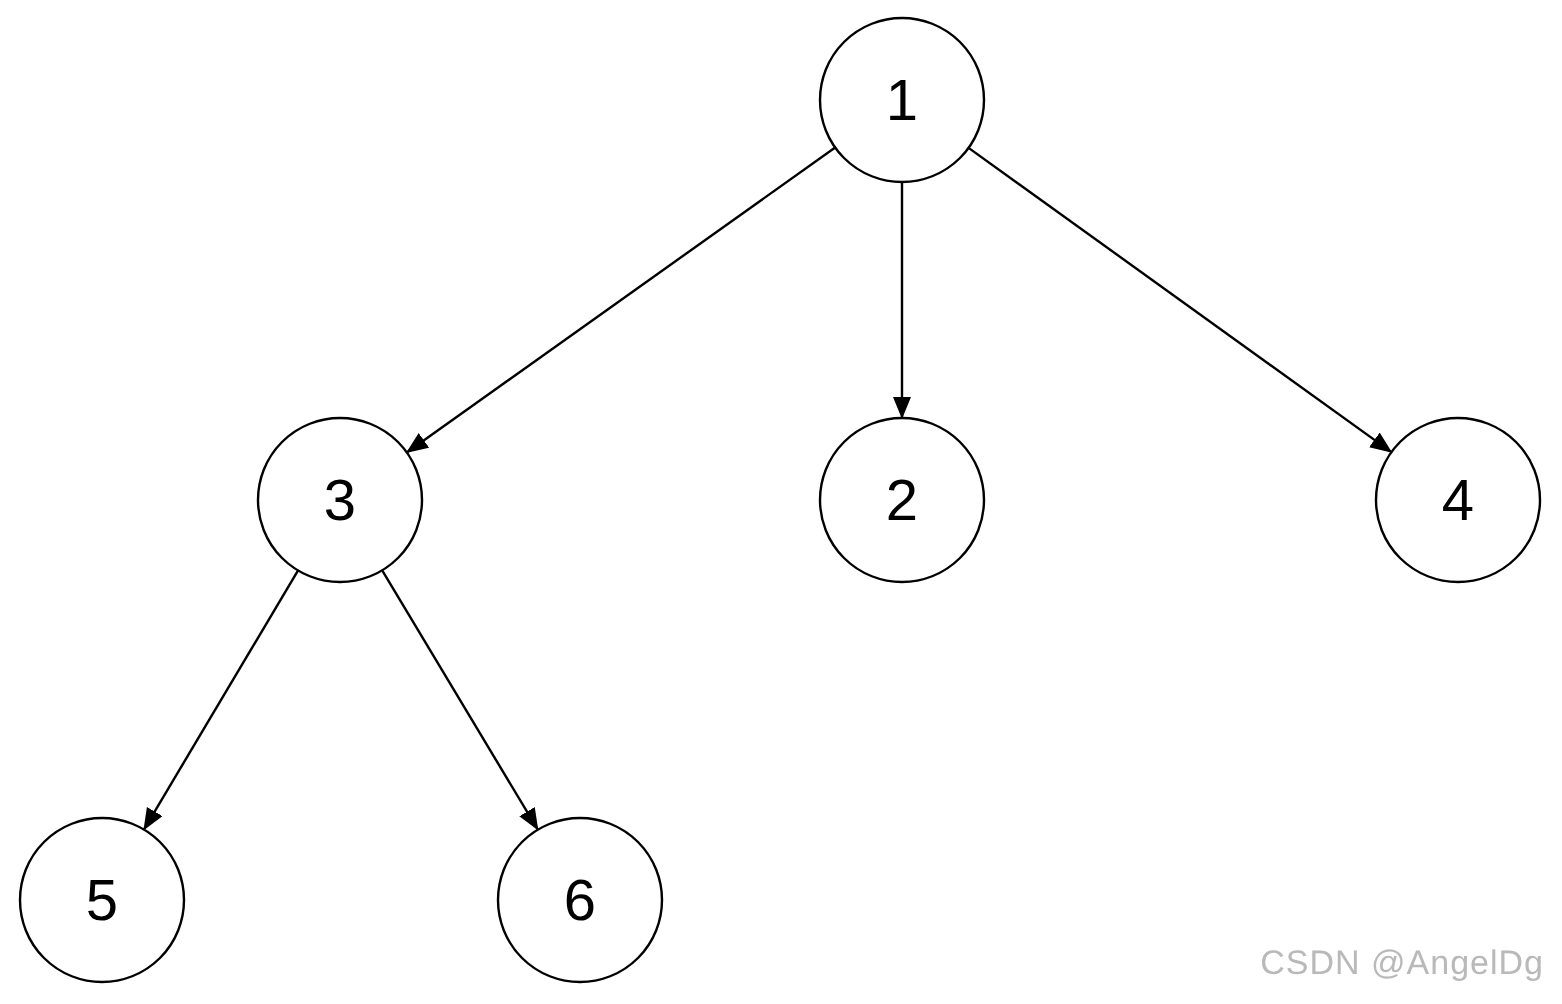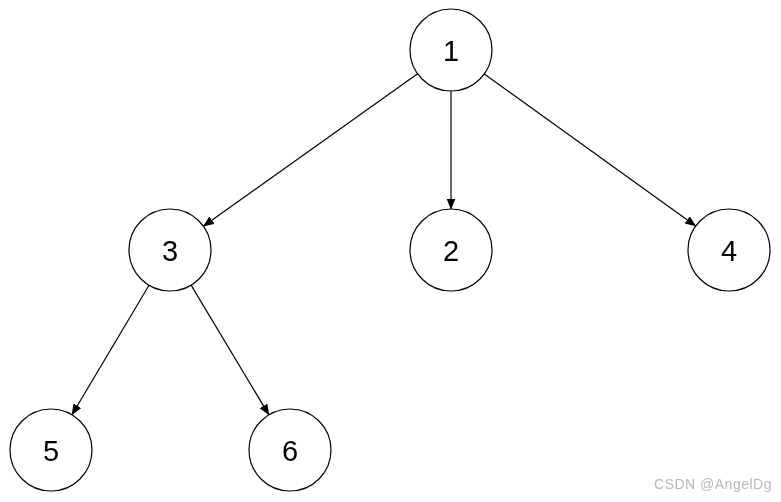--- a/index.html
+++ b/index.html
@@ -33,21 +33,21 @@
   .node-label {
     font-family: "Liberation Sans", sans-serif;
     font-size: 29px;
     text-anchor: middle;
     dominant-baseline: central;
   }
   .watermark {
     position: absolute;
     right: 9px;
     bottom: 10px;
-    font-size: 14px;
+    font-size: 17px;
     letter-spacing: 0.5px;
     user-select: none;
     margin-top: 20px;
   }
 </style>
 </head>
 <body>
 
 <div class="canvas" style="background: rgb(255, 255, 255);">
   <svg class="tree" viewBox="0 0 781 502" xmlns="http://www.w3.org/2000/svg">

